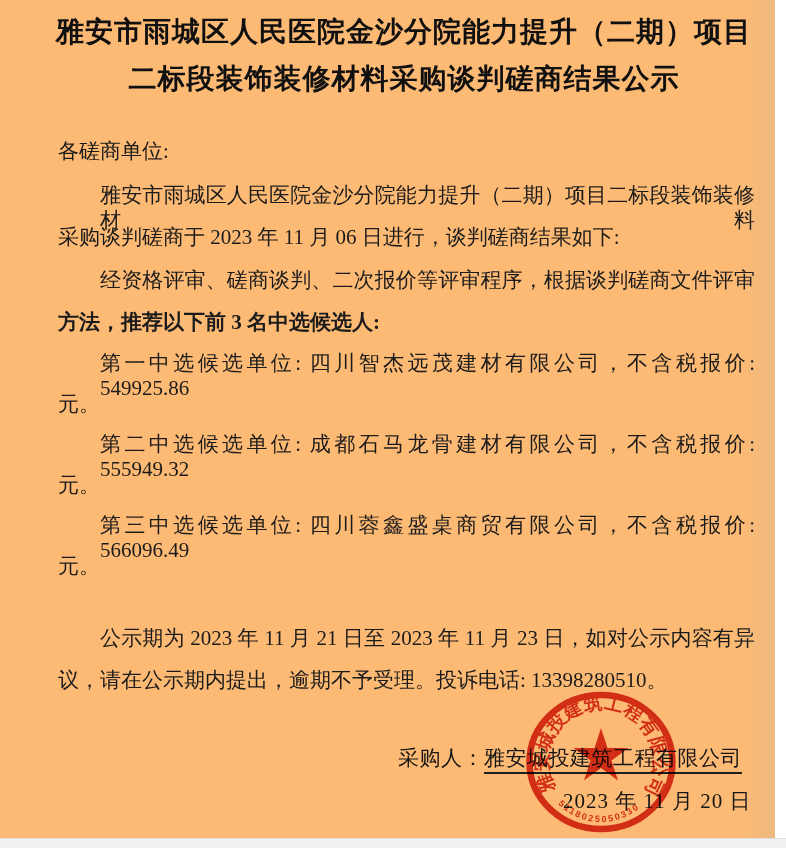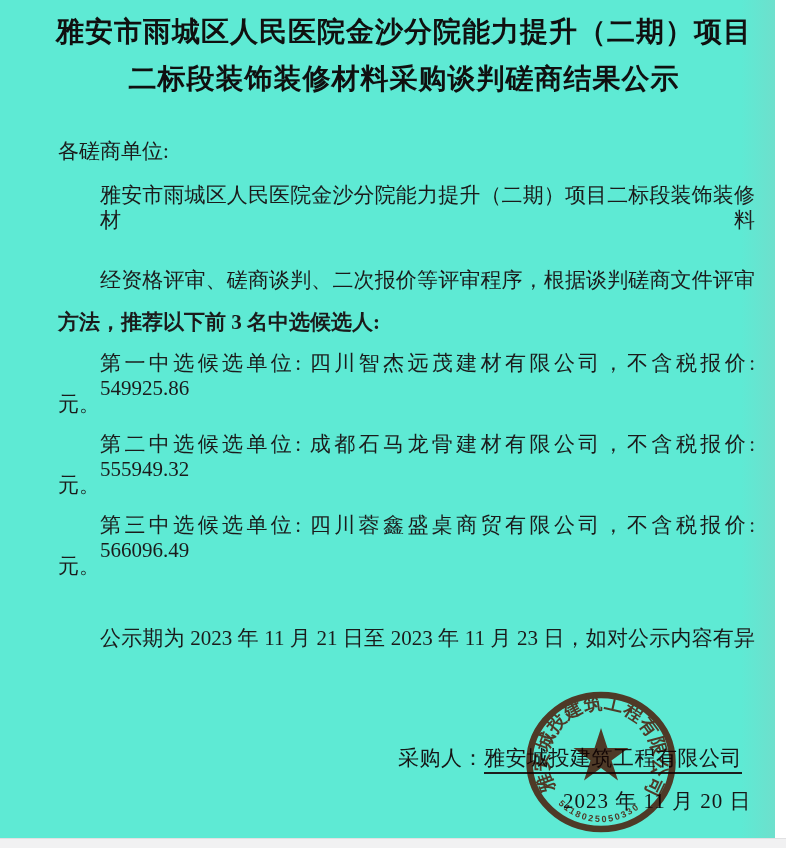--- a/index.html
+++ b/index.html
@@ -1,18 +1,18 @@
 <!DOCTYPE html>
 <html lang="zh"><head>
 <meta charset="utf-8">
 <style>
   html,body { margin:0; padding:0; background:#ffffff; }
   .page {
     position:relative; width:786px; height:848px;
-    background:#5eead4; overflow:hidden;
+    background:#fdba74; overflow:hidden;
     font-family:"Liberation Serif","DejaVu Serif",serif;
     color:#1c1c1c;
   }
   .title {
     position:absolute; left:24px; width:760px;
     text-align:center;
     font-family:"Liberation Sans","DejaVu Sans",sans-serif;
     font-weight:bold; font-size:28px; letter-spacing:1px; color:#101010;
     white-space:nowrap;
   }
@@ -66,29 +66,31 @@
 </head>
 <body>
 
 <div class="page">
 
   <div class="title t1">雅安市雨城区人民医院金沙分院能力提升（二期）项目</div>
   <div class="title t2">二标段装饰装修材料采购谈判磋商结果公示</div>
 
   <div class="line l0">各磋商单位:</div>
   <div class="line l1 just ind">雅安市雨城区人民医院金沙分院能力提升（二期）项目二标段装饰装修材料</div>
+  <div class="line l2">采购谈判磋商于 2023 年 11 月 06 日进行，谈判磋商结果如下:</div>
   <div class="line l3 just ind">经资格评审、磋商谈判、二次报价等评审程序，根据谈判磋商文件评审</div>
   <div class="line l4">方法，推荐以下前 3 名中选候选人:</div>
   <div class="line l5 just ind">第一中选候选单位: 四川智杰远茂建材有限公司，不含税报价: 549925.86</div>
   <div class="line l6">元。</div>
   <div class="line l7 just ind">第二中选候选单位: 成都石马龙骨建材有限公司，不含税报价: 555949.32</div>
   <div class="line l8">元。</div>
   <div class="line l9 just ind">第三中选候选单位: 四川蓉鑫盛桌商贸有限公司，不含税报价: 566096.49</div>
   <div class="line l10">元。</div>
   <div class="line l11 just ind">公示期为 2023 年 11 月 21 日至 2023 年 11 月 23 日，如对公示内容有异</div>
+  <div class="line l12">议，请在公示期内提出，逾期不予受理。投诉电话: 13398280510。</div>
 
   <div class="sig"><span>采购人：</span><span class="name">雅安城投建筑工程有限公司</span></div>
 
   <div class="dateline">2023 年 11 月 20 日</div>
 
   <svg class="seal" width="152" height="142" viewBox="0 0 152 142" aria-hidden="true">
     <defs>
       <path id="sealArcTop" d="M 32.6,101.4 A 53,53 0 1 1 119.4,101.4" fill="none"></path>
       <path id="sealArcBottom" d="M 24,101 A 60,60 0 0 0 128,101" fill="none"></path>
     </defs>

